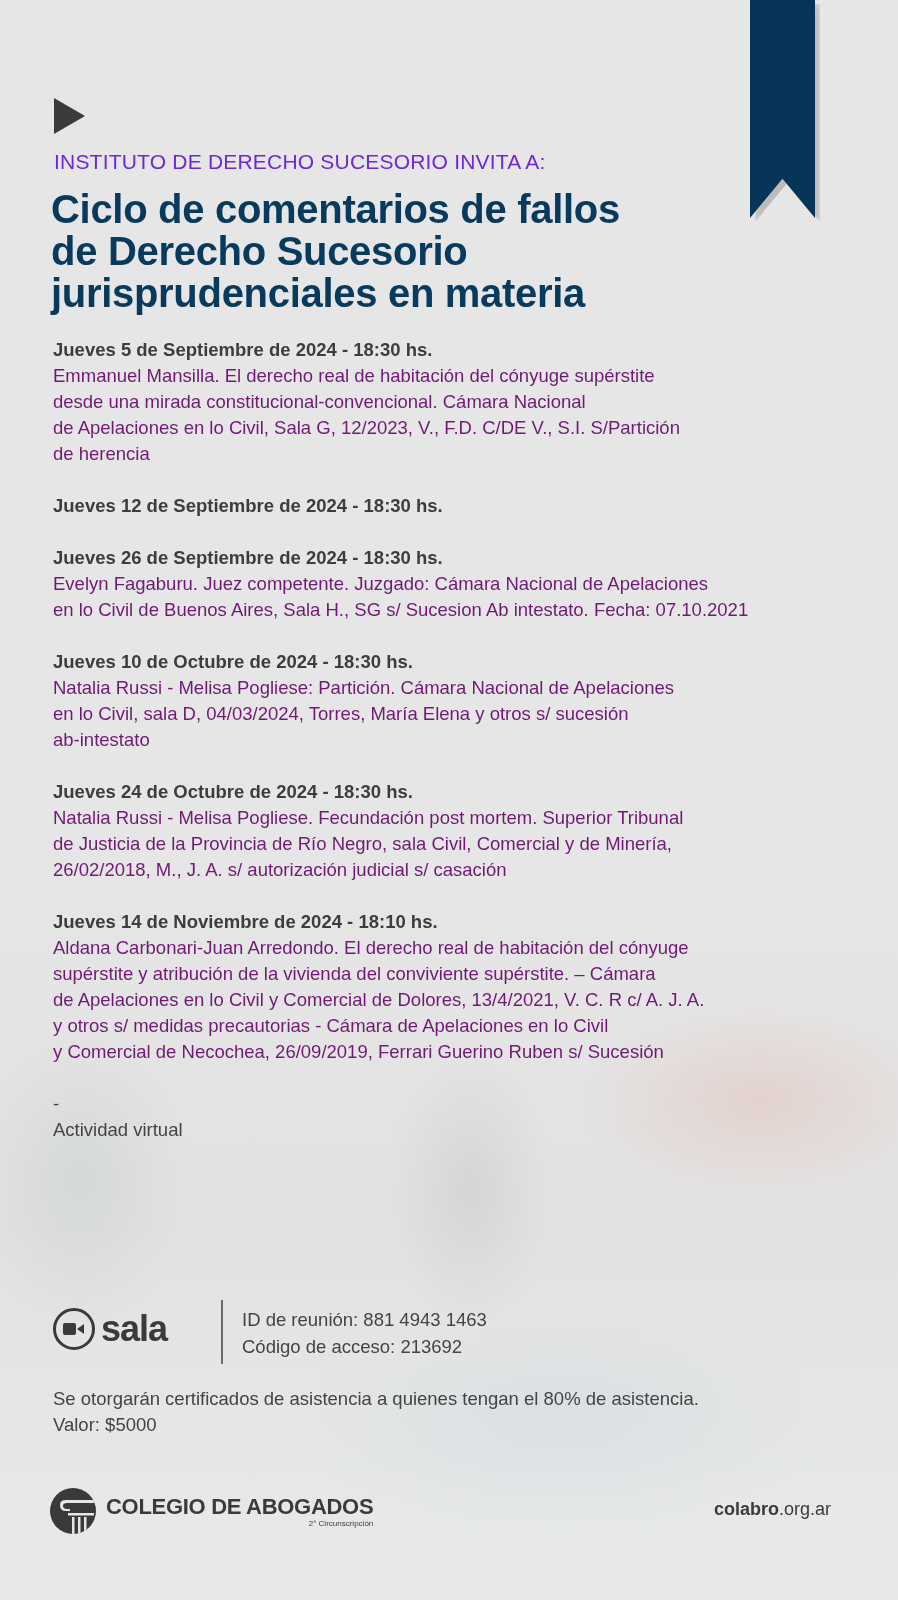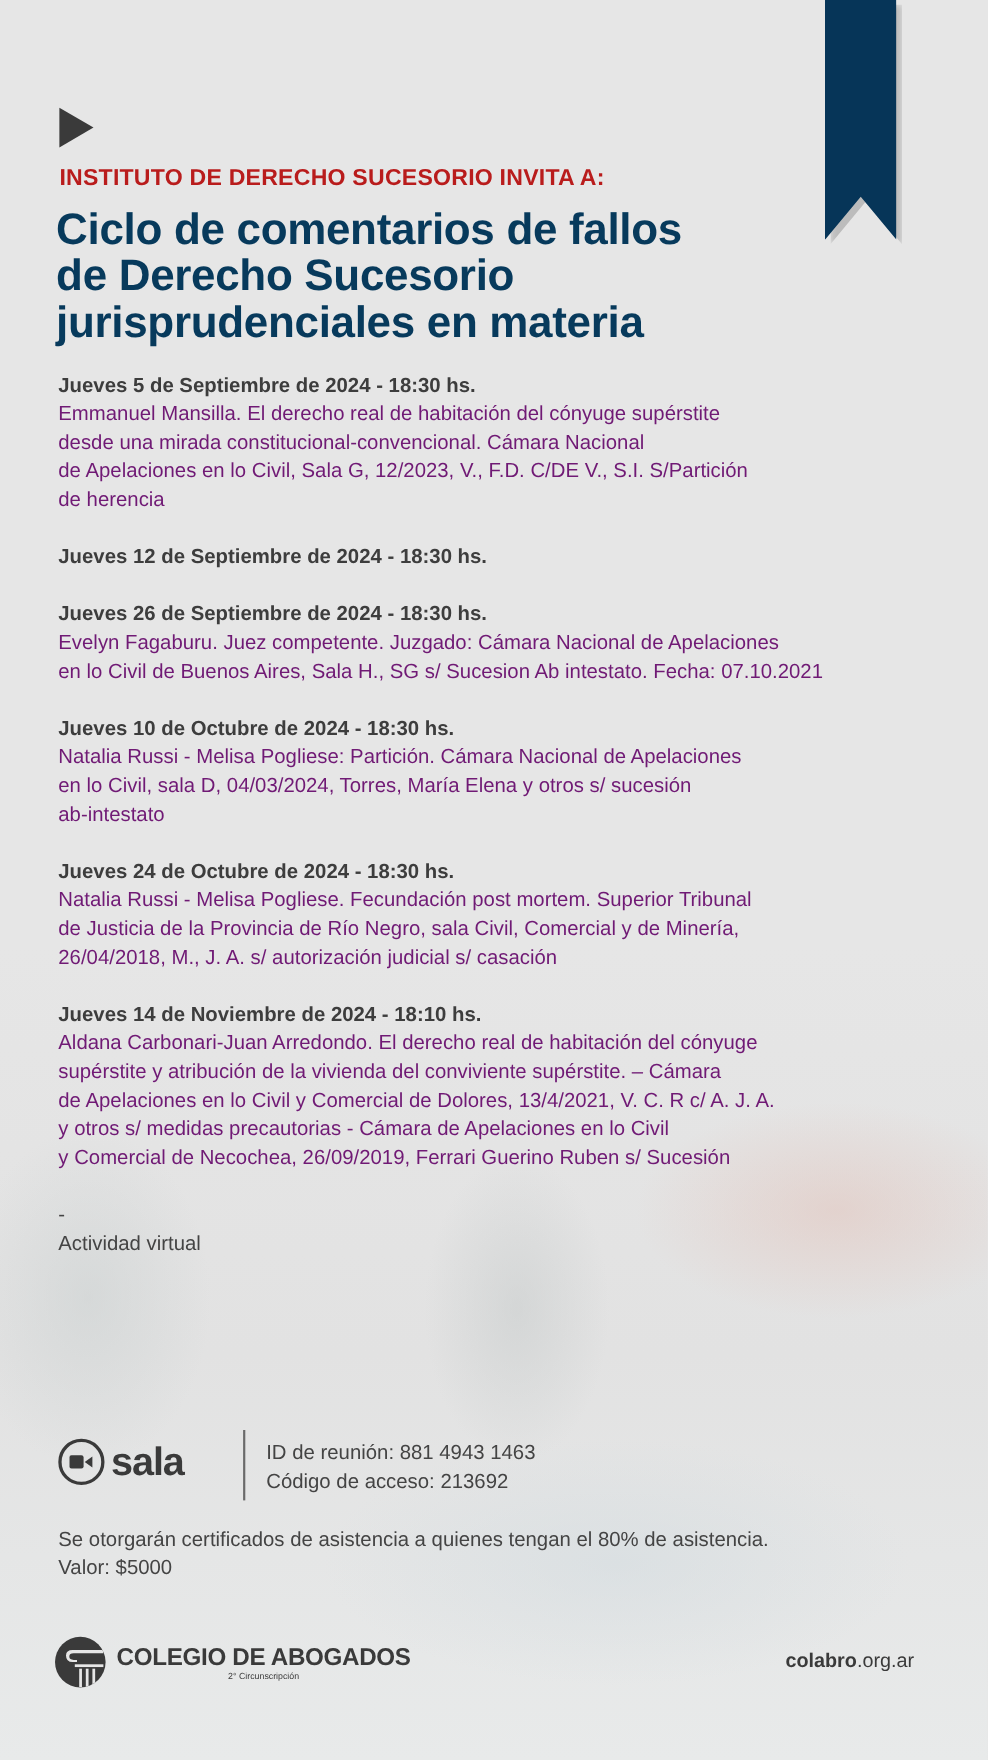--- a/index.html
+++ b/index.html
@@ -35,21 +35,21 @@
     }
     .play-icon {
       position: absolute; left: 54px; top: 98px; width: 0; height: 0;
       border-top: 18px solid transparent; border-bottom: 18px solid transparent;
       border-left: 31px solid #3a3a3a;
       z-index: 2;
     }
     .content { position: absolute; left: 0; top: 0; width: 898px; z-index: 3; }
     .overline {
       position: absolute; left: 54px; top: 150px;
-      font-size: 21px; font-weight: bold; color: #b91c1c; letter-spacing: 0.2px;
+      font-size: 21px; font-weight: normal; color: #6d28d9; letter-spacing: 0.2px;
       white-space: nowrap;
     }
     .title {
       position: absolute; left: 51px; top: 188px; width: 680px;
       font-size: 40px; line-height: 42px; font-weight: bold; color: #073a5c;
       letter-spacing: -0.3px;
     }
     .title div { white-space: nowrap; }
     .schedule { position: absolute; left: 53px; top: 337px; width: 840px; }
     .session { margin-bottom: 26px; }
@@ -74,21 +74,21 @@
     .zoom-info { position: absolute; left: 189px; top: 6px; }
     .zoom-info div { font-size: 18.5px; line-height: 27px; color: #444; white-space: nowrap; }
     .cert { position: absolute; left: 53px; top: 1386px; }
     .cert div { font-size: 18.5px; line-height: 26px; color: #444; white-space: nowrap; }
     .footer-logo { position: absolute; left: 50px; top: 1488px; display: flex; align-items: center; }
     .logo-mark {
       width: 46px; height: 46px; border-radius: 50%; background: #3a3a3a; position: relative; overflow: hidden;
     }
     .logo-text { margin-left: 10px; position: relative; }
     .logo-name { font-size: 22px; font-weight: bold; color: #3a3a3a; letter-spacing: -0.3px; line-height: 24px; white-space: nowrap; }
-    .logo-sub { font-size: 8px; color: #3a3a3a; text-align: center; line-height: 9px; }
+    .logo-sub { font-size: 8px; color: #3a3a3a; text-align: right; line-height: 9px; }
     .site { position: absolute; left: 714px; top: 1499px; font-size: 18px; color: #3a3a3a; }
     .site b { font-weight: bold; }
   </style>
 </head>
 <body>
 
 <div class="bg-photo"></div>
 <div class="bookmark-shadow"></div>
 <div class="bookmark"></div>
 <div class="play-icon"></div>
@@ -128,21 +128,21 @@
         <div>Natalia Russi - Melisa Pogliese: Partición. Cámara Nacional de Apelaciones</div>
         <div>en lo Civil, sala D, 04/03/2024, Torres, María Elena y otros s/ sucesión</div>
         <div>ab-intestato</div>
       </div>
     </div>
     <div class="session">
       <div class="date">Jueves 24 de Octubre de 2024 - 18:30 hs.</div>
       <div class="desc">
         <div>Natalia Russi - Melisa Pogliese. Fecundación post mortem. Superior Tribunal</div>
         <div>de Justicia de la Provincia de Río Negro, sala Civil, Comercial y de Minería,</div>
-        <div>26/04/2018, M., J. A. s/ autorización judicial s/ casación</div>
+        <div>26/02/2018, M., J. A. s/ autorización judicial s/ casación</div>
       </div>
     </div>
     <div class="session">
       <div class="date">Jueves 14 de Noviembre de 2024 - 18:10 hs.</div>
       <div class="desc">
         <div> Aldana Carbonari-Juan Arredondo. El derecho real de habitación del cónyuge</div>
         <div>supérstite y atribución de la vivienda del conviviente supérstite. – Cámara</div>
         <div>de Apelaciones en lo Civil y Comercial de Dolores, 13/4/2021, V. C. R c/ A. J. A.</div>
         <div>y otros s/ medidas precautorias - Cámara de Apelaciones en lo Civil</div>
         <div>y Comercial de Necochea, 26/09/2019, Ferrari Guerino Ruben s/ Sucesión</div>

